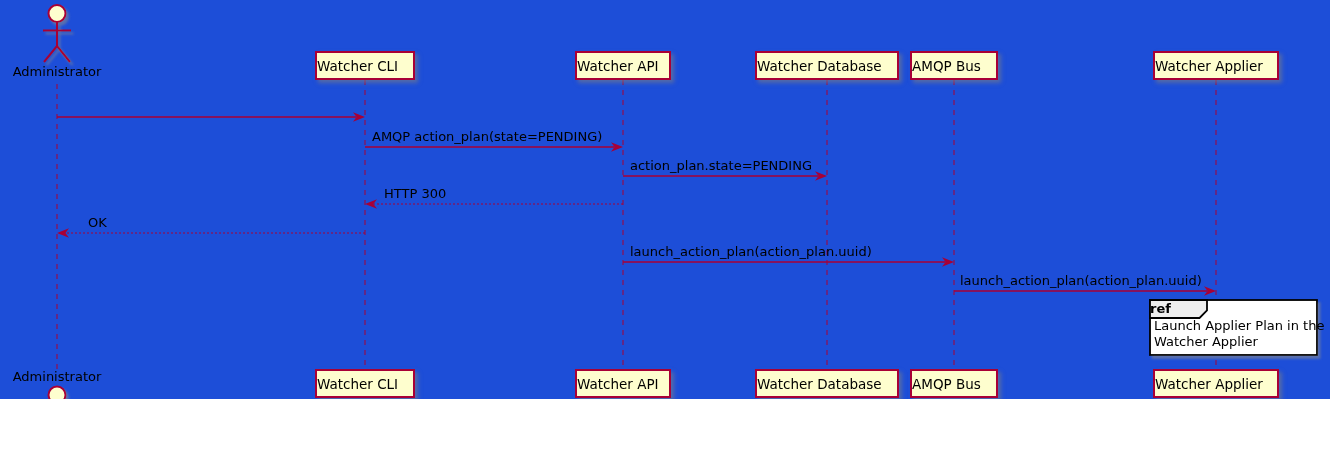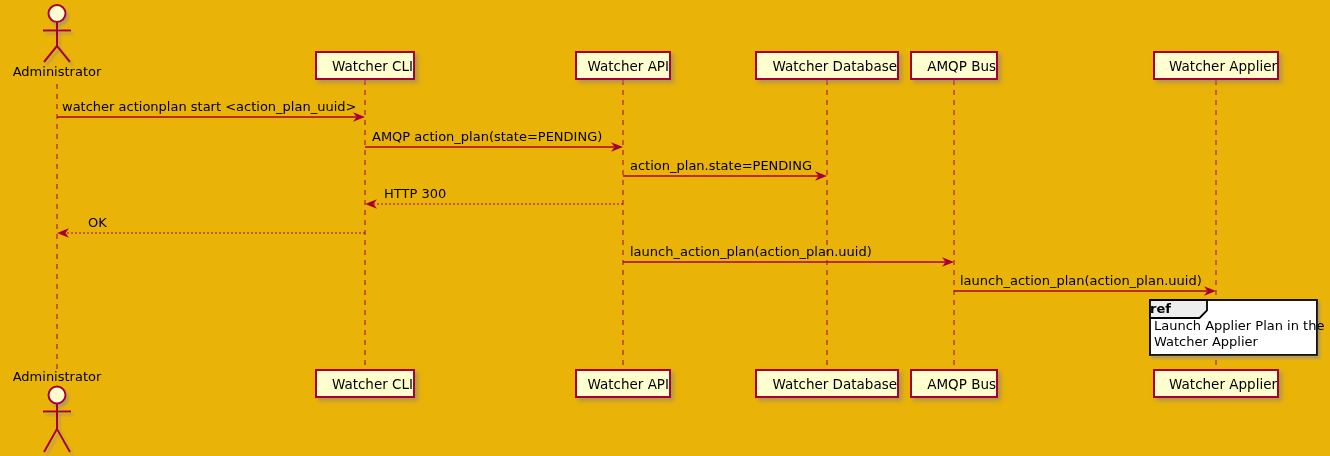--- a/index.html
+++ b/index.html
@@ -1,23 +1,23 @@
 <!DOCTYPE html>
 <html><head>
 <meta charset="utf-8">
 <style>
   html,body{margin:0;padding:0;background:#ffffff;}
   body{font-family:"DejaVu Sans","Liberation Sans",sans-serif;}
-  .canvas{position:relative;width:1330px;height:456px;background:#eab308;overflow:hidden;}
+  .canvas{position:relative;width:1330px;height:399px;background:#1d4ed8;overflow:hidden;}
   .layer{position:absolute;left:0;top:0;}
   .pbox{
     position:absolute;height:29px;box-sizing:border-box;
     background:#FEFECE;border:2px solid #A80036;
     box-shadow:3px 3px 4px rgba(130,130,130,0.55);
-    display:flex;align-items:center;justify-content:flex-end;
+    display:flex;align-items:center;justify-content:flex-start;
     font-size:13.5px;color:#000;white-space:nowrap;
   }
   .msg{position:absolute;font-size:13px;color:#000;white-space:nowrap;line-height:16px;}
   .alabel{position:absolute;font-size:13px;color:#000;text-align:center;line-height:15px;}
   .ref-kw{position:absolute;font-size:13px;font-weight:bold;color:#000;line-height:15px;}
   .ref-line{position:absolute;font-size:13px;color:#000;white-space:nowrap;line-height:16px;}
 </style>
 </head>
 <body>
 
@@ -113,21 +113,20 @@
   <div class="pbox" style="left:755px;top:369px;width:144px">
     <span>Watcher Database</span>
     </div>
   <div class="pbox" style="left:910px;top:369px;width:88px">
     <span>AMQP Bus</span>
     </div>
   <div class="pbox" style="left:1153px;top:369px;width:126px">
     <span>Watcher Applier</span>
     </div>
 
-  <span class="msg" style="left:62px;top:99px">watcher actionplan start &lt;action_plan_uuid&gt;</span>
   <span class="msg" style="left:372px;top:129px">AMQP action_plan(state=PENDING)</span>
   <span class="msg" style="left:630px;top:158px">action_plan.state=PENDING</span>
   <span class="msg" style="left:384px;top:186px">HTTP 300</span>
   <span class="msg" style="left:88px;top:215px">OK</span>
   <span class="msg" style="left:630px;top:244px">launch_action_plan(action_plan.uuid)</span>
   <span class="msg" style="left:960px;top:273px">launch_action_plan(action_plan.uuid)</span>
 
   <span class="ref-kw" style="left:1150px;top:301px;width:50px">ref</span>
   <span class="ref-line" style="left:1154px;top:318px">Launch Applier Plan in the</span>
   <span class="ref-line" style="left:1154px;top:334px">Watcher Applier</span>

